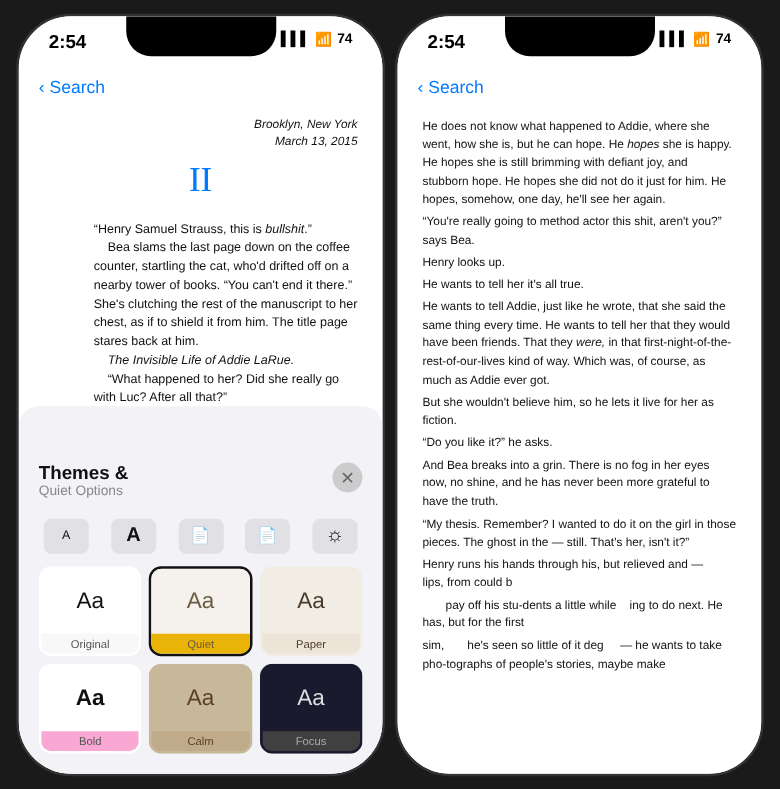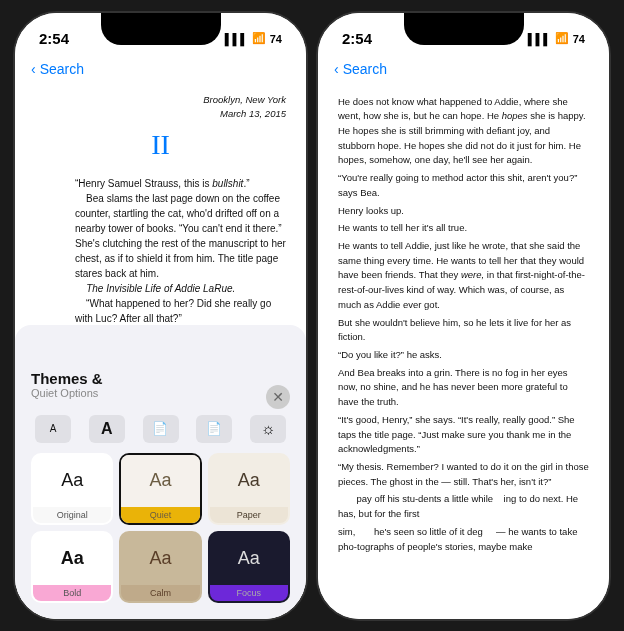--- a/index.html
+++ b/index.html
@@ -33,21 +33,21 @@
       height: 100%;
       position: relative;
       overflow: hidden;
       background: #fff;
     }
 
     
     .status-bar {
       display: flex;
       justify-content: space-between;
-      align-items: center;
+      align-items: flex-start;
       padding: 12px 24px 4px;
       font-size: 13px;
       font-weight: 600;
       height: 44px;
     }
     .status-time { font-size: 15px; font-weight: 700; }
     .status-icons { display: flex; gap: 4px; align-items: center; font-size: 11px; }
 
     
     .nav-bar {
@@ -129,21 +129,21 @@
       bottom: 0;
       left: 0;
       right: 0;
       background: #f2f2f7;
       border-radius: 16px 16px 0 0;
       padding: 12px 16px 16px;
     }
     .themes-header {
       display: flex;
       justify-content: space-between;
-      align-items: flex-end;
+      align-items: flex-start;
       margin-bottom: 6px;
       margin-top: 33px;
     }
     .themes-title {
       font-size: 15px;
       font-weight: 600;
       color: #111;
     }
     .close-btn {
       width: 24px;
@@ -246,21 +246,21 @@
     .theme-bold .theme-label { background: #f9a8d4; color: #555; }
 
     .theme-calm { background: #c8b89a; }
     .theme-calm .theme-preview { background: #c8b89a; }
     .theme-calm .aa { color: #5a3e28; }
     .theme-calm .theme-label { background: #bfaa8a; color: #5a3e28; }
 
     .theme-focus { background: #1a1a2e; }
     .theme-focus .theme-preview { background: #1a1a2e; }
     .theme-focus .aa { color: #ddd; }
-    .theme-focus .theme-label { background: #6d28d9; color: #aaa; }
+    .theme-focus .theme-label { background: #404040; color: #aaa; }
 
     
     .book-content-right {
       padding: 10px 20px 24px;
       font-size: 9.5px;
       line-height: 1.55;
       color: #111;
       overflow: hidden;
     }
     .book-content-right p {
@@ -428,21 +428,21 @@
 
       <div class="book-content-right">
         <p>He does not know what happened to Addie, where she went, how she is, but he can hope. He <em>hopes</em> she is happy. He hopes she is still brimming with defiant joy, and stubborn hope. He hopes she did not do it just for him. He hopes, somehow, one day, he'll see her again.</p>
         <p>“You're really going to method actor this shit, aren't you?” says Bea.</p>
         <p>Henry looks up.</p>
         <p>He wants to tell her it's all true.</p>
         <p>He wants to tell Addie, just like he wrote, that she said the same thing every time. He wants to tell her that they would have been friends. That they <em>were,</em> in that first-night-of-the-rest-of-our-lives kind of way. Which was, of course, as much as Addie ever got.</p>
         <p>But she wouldn't believe him, so he lets it live for her as fiction.</p>
         <p>“Do you like it?” he asks.</p>
         <p>And Bea breaks into a grin. There is no fog in her eyes now, no shine, and he has never been more grateful to have the truth.</p>
-        <p>“It's good, Henry,” she says. “It's really, really good.” She taps the title page. “Just make sure you thank me in the acknowledgments.”</p>
         <p>“My thesis. Remember? I wanted to do it on the girl in those pieces. The ghost in the — still. That's her, isn't it?”</p>
+        <p>Henry runs his hands through his, but relieved and —&nbsp;&nbsp;&nbsp;&nbsp;&nbsp;&nbsp;&nbsp;&nbsp;&nbsp; lips, from could b</p>
         <p>&nbsp;&nbsp;&nbsp;&nbsp;&nbsp;&nbsp;&nbsp;pay off his stu-dents a little while &nbsp;&nbsp;&nbsp;ing to do next. He has, but for the first</p>
         <p>sim, &nbsp;&nbsp;&nbsp;&nbsp;&nbsp; he's seen so little of it deg &nbsp;&nbsp;&nbsp; — he wants to take pho-tographs of people's stories, maybe make</p>
 
       </div>
     </div>
   </div>
 </div>
 
 </body></html>

